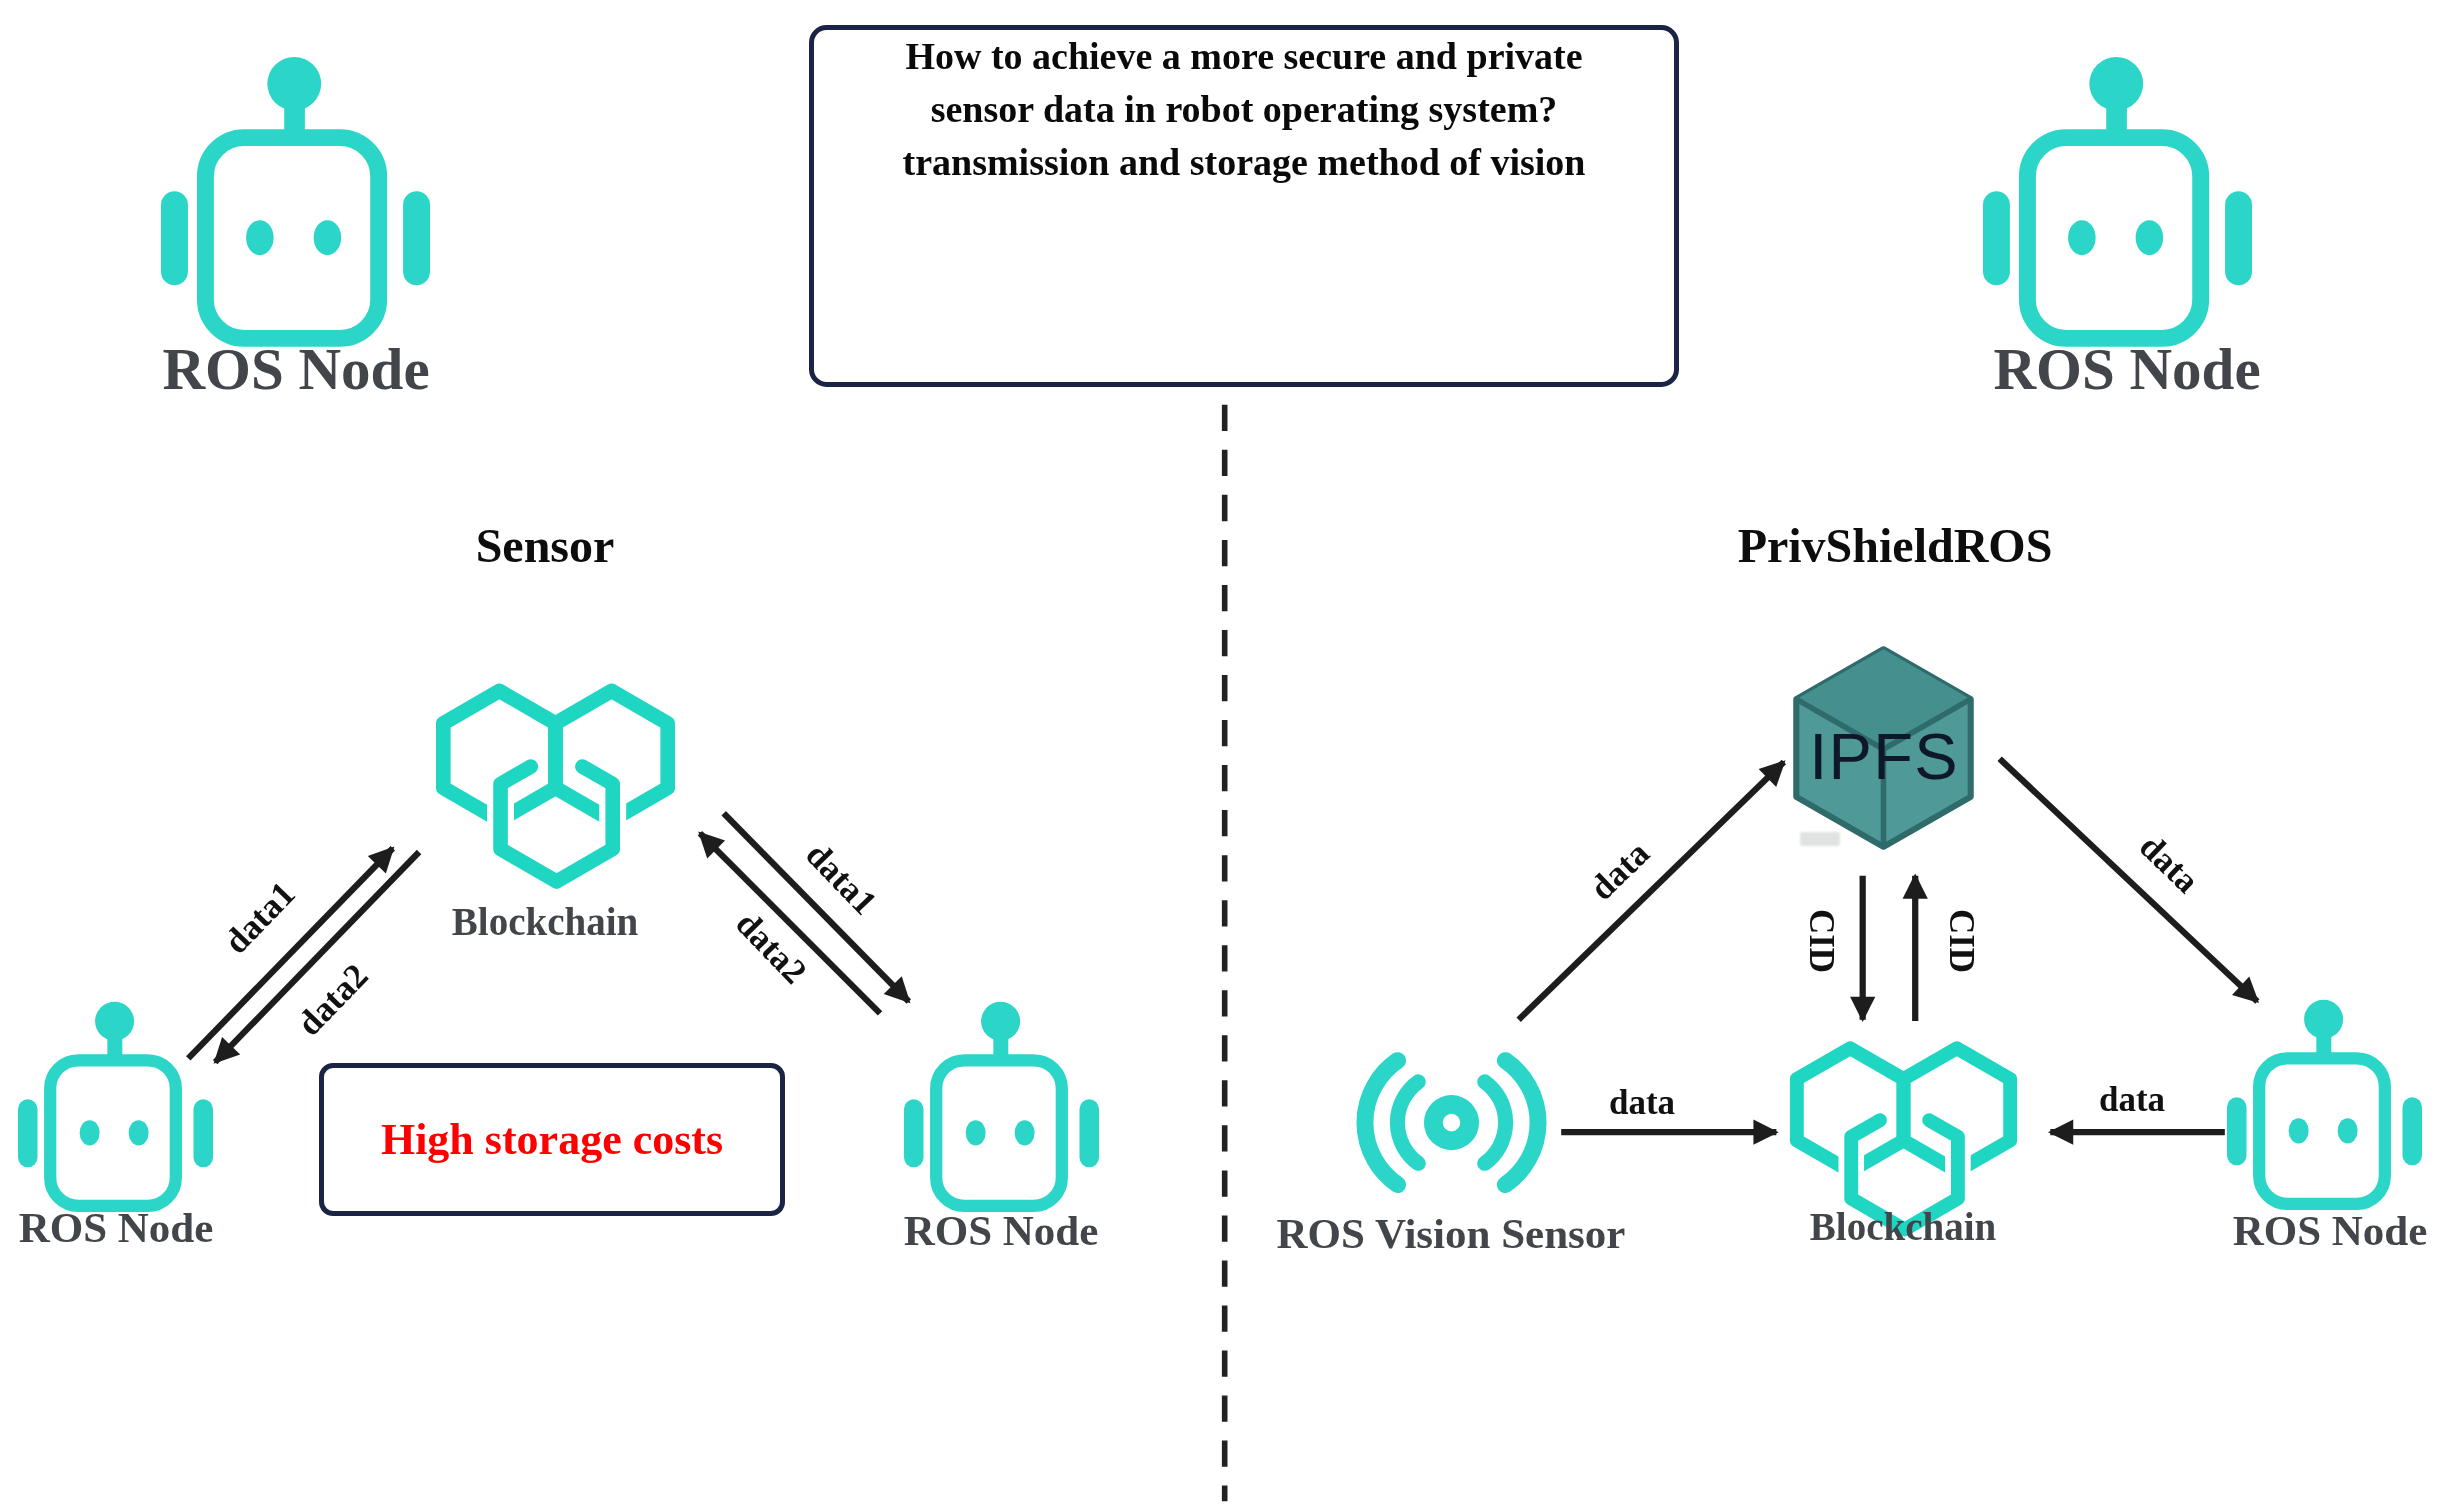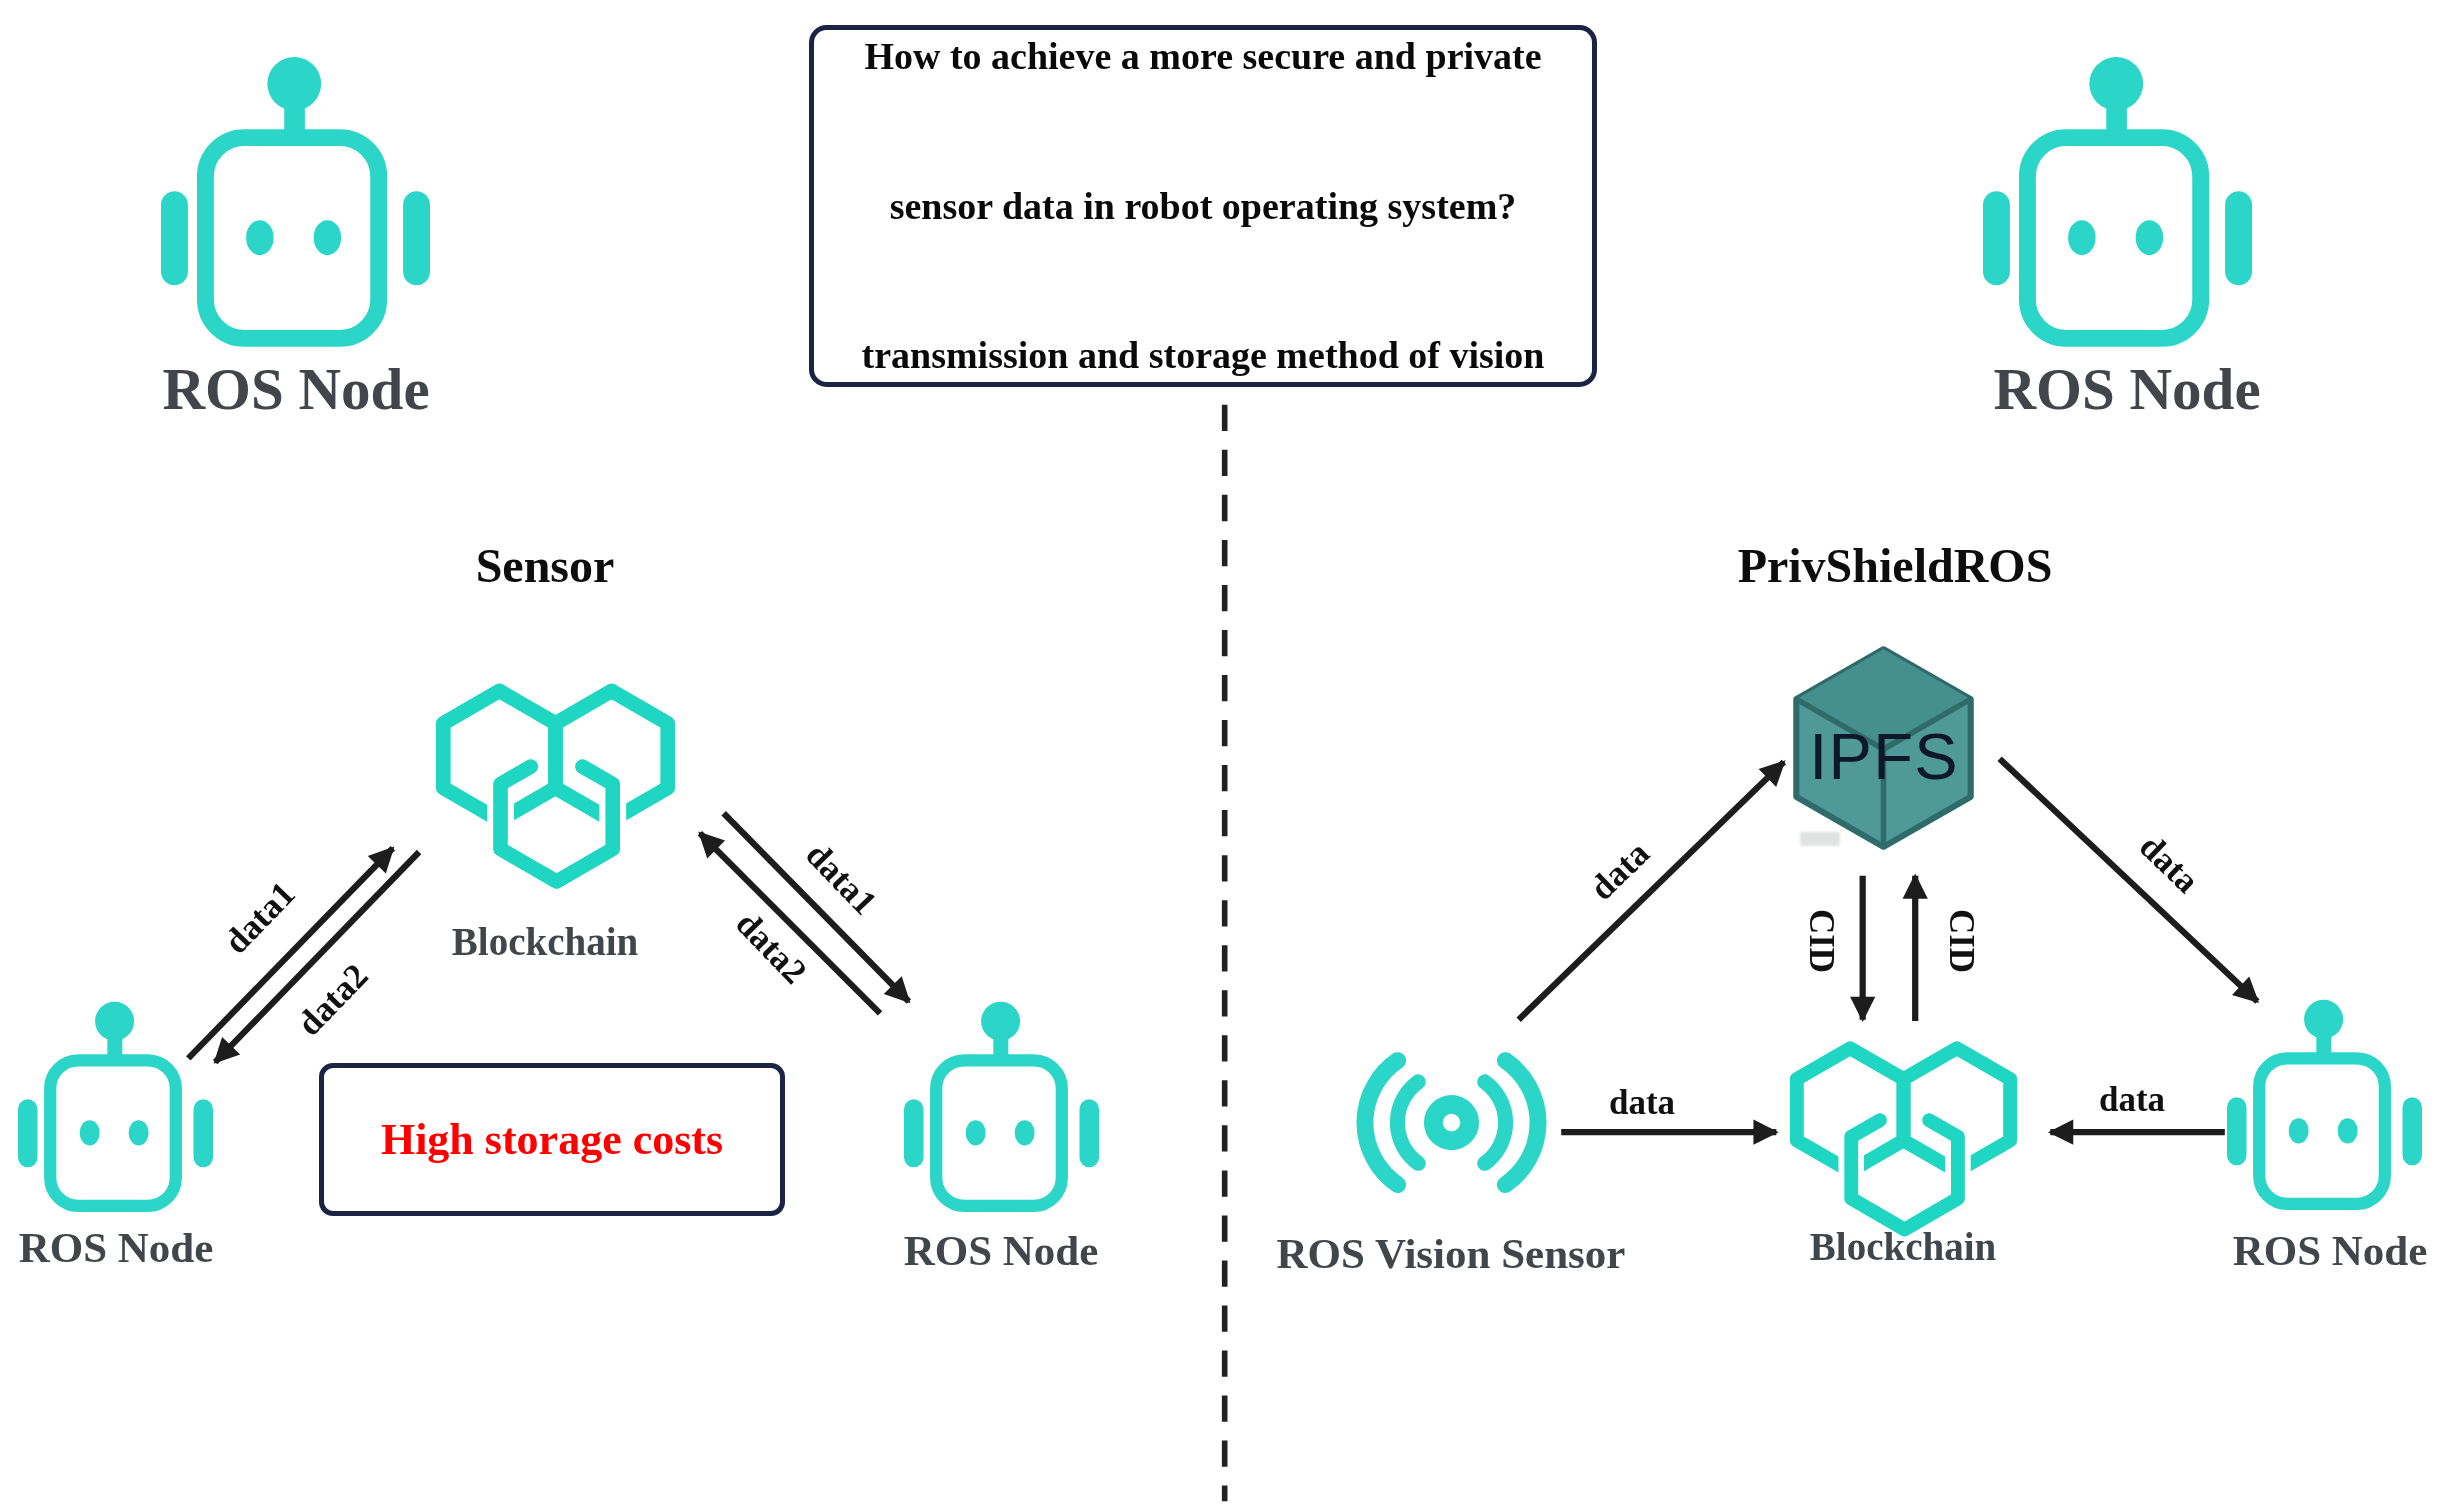--- a/index.html
+++ b/index.html
@@ -9,34 +9,34 @@
   }
   *{margin:0;padding:0;box-sizing:border-box;}
   html,body{background:#ffffff;}
   #canvas{
     position:relative; width:2450px; height:1512px; background:#ffffff;
     font-family:"Liberation Serif","DejaVu Serif",serif; overflow:hidden;
   }
   .abs{position:absolute;}
   .lbl{
     position:absolute; transform:translate(-50%,-50%);
-    font-weight:bold; color:var(--gray); white-space:nowrap; text-align:center;margin-top:20px;
+    font-weight:bold; color:var(--gray); white-space:nowrap; text-align:center;
   }
   .lbl-node-top{font-size:59px;}
   .lbl-node{font-size:43px;}
   .lbl-title{font-size:48px; color:var(--ink);}
   .lbl-chain{font-size:39px;}
   .edge-lbl{
     position:absolute; font-weight:bold; color:#111; font-size:35px;
     white-space:nowrap;
   }
   .question-box{
-    position:absolute; left:809px; top:25px; width:788px; height:362px;
+    position:absolute; left:809px; top:25px; width:870px; height:362px;
     border:5px solid var(--navy); border-radius:17.5px; background:#fff;
-    display:flex; flex-direction:column; align-items:center; justify-content:space-between;
+    display:flex; flex-direction:column; align-items:center; justify-content:flex-start;
   }
   .question-box .qline{
     font-weight:bold; color:#0a0a0a; font-size:38px; line-height:53px;
     text-align:center; white-space:nowrap;
   }
   .warning-box{
     position:absolute; left:319px; top:1063px; width:466px; height:153px;
     border:5px solid var(--navy); border-radius:14px; background:#fff;
     display:flex; align-items:center; justify-content:center;
   }

